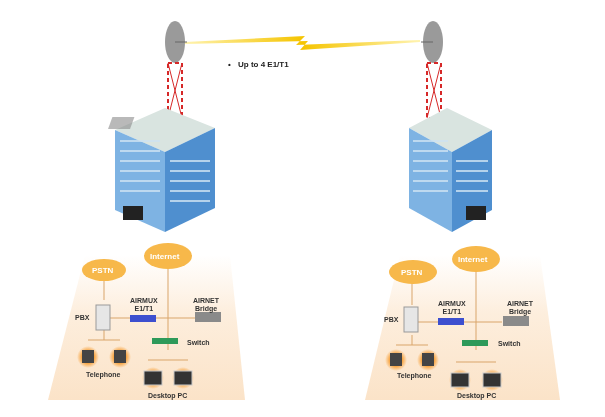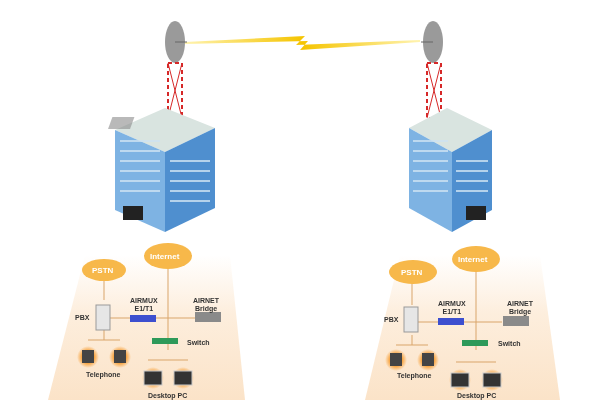--- a/index.html
+++ b/index.html
@@ -127,20 +127,21 @@
     <circle cx="428" cy="360" r="11" fill="url(#glow)"></circle>
     <rect x="422" y="353" width="12" height="13" fill="#444"></rect>
     <circle cx="460" cy="380" r="11" fill="url(#glow)"></circle>
     <rect x="451" y="373" width="18" height="14" fill="#333" stroke="#ccc"></rect>
     <circle cx="492" cy="380" r="11" fill="url(#glow)"></circle>
     <rect x="483" y="373" width="18" height="14" fill="#333" stroke="#ccc"></rect>
   </g>
 </svg>
 
 <div class="bullets">
+  <div>Up to 4 E1/T1</div>
 </div>
 
 <div class="cloudtxt" style="left:92px;top:266px">PSTN</div>
 <div class="cloudtxt" style="left:150px;top:252px">Internet</div>
 <div class="label" style="left:75px;top:314px">PBX</div>
 <div class="label" style="left:130px;top:297px"><span>AIRMUX</span><br><span>E1/T1</span></div>
 <div class="label" style="left:193px;top:297px"><span>AIRNET</span><br><span>Bridge</span></div>
 <div class="label" style="left:187px;top:339px">Switch</div>
 <div class="label" style="left:86px;top:371px">Telephone</div>
 <div class="label" style="left:148px;top:392px">Desktop PC</div>

